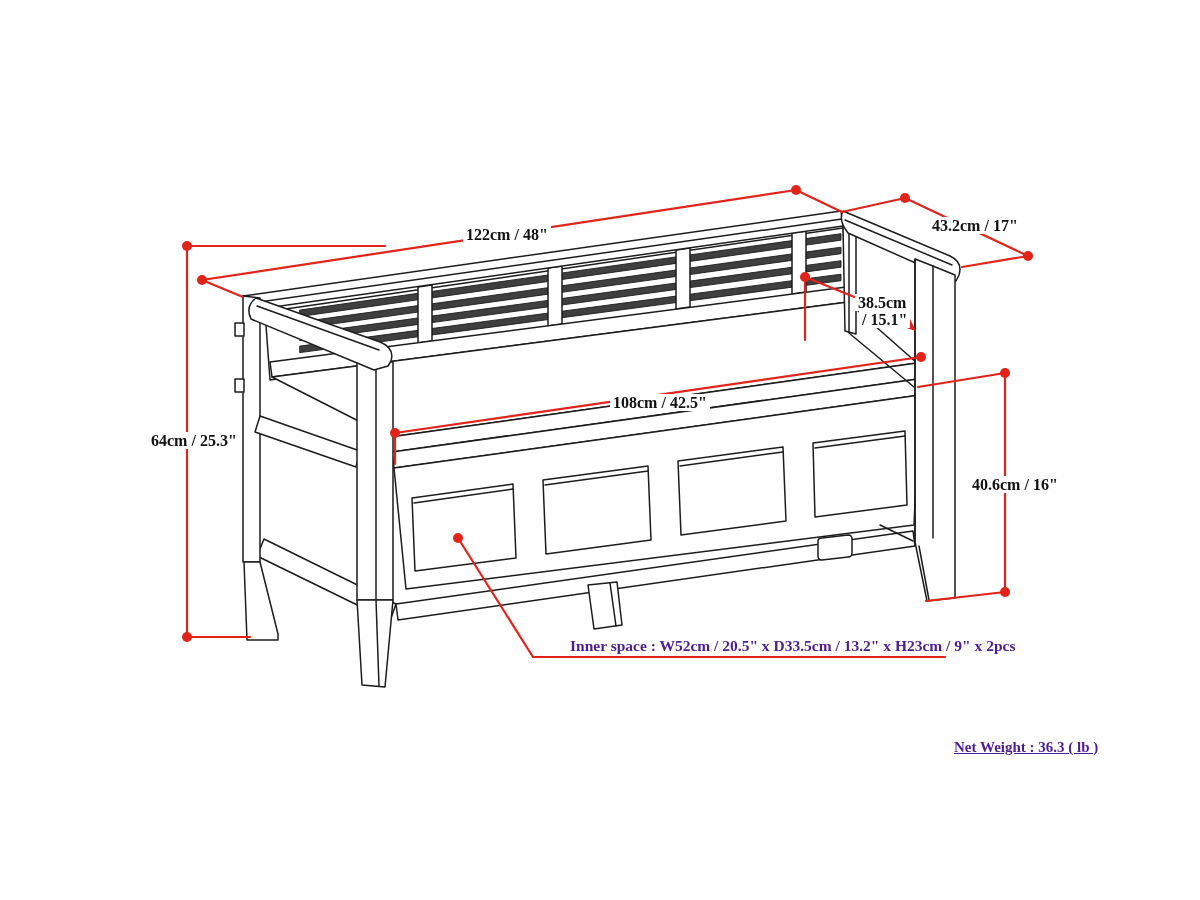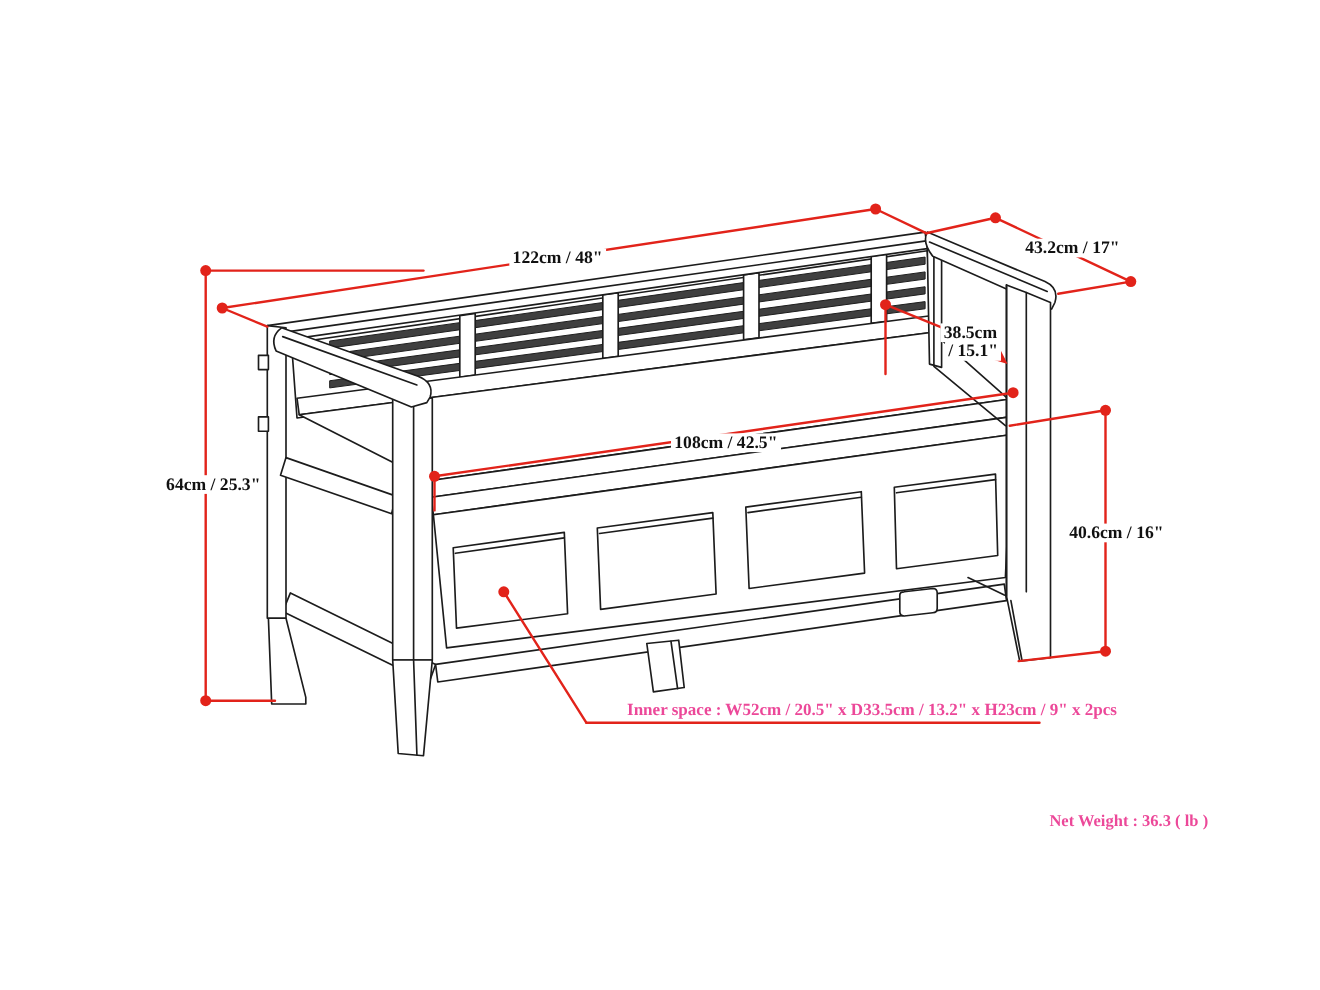--- a/index.html
+++ b/index.html
@@ -1,21 +1,21 @@
 <!DOCTYPE html>
 <html><head>
 <meta charset="utf-8">
 <style>
   html,body{margin:0;padding:0;background:#ffffff;}
   .stage{position:relative;width:1200px;height:900px;background:#ffffff;overflow:hidden;
          font-family:"Liberation Serif", serif;}
   .stage svg{position:absolute;left:0;top:0;}
   .dim-label{position:absolute;background:#ffffff;color:#111111;font-size:16px;
              line-height:17px;white-space:nowrap;padding:0 3px;font-weight:bold;}
-  .note-label{position:absolute;color:#ec4899;font-size:15.5px;white-space:nowrap;font-weight:bold;}
+  .note-label{position:absolute;color:#4c1d95;font-size:15.5px;white-space:nowrap;font-weight:bold;}
 </style>
 </head>
 <body>
 
 <div class="stage">
 
 <svg width="1200" height="900" viewBox="0 0 1200 900">
 
   <g stroke="#1c1c1c" stroke-width="1.5" fill="none" stroke-linejoin="round" stroke-linecap="round">
 
@@ -163,15 +163,15 @@
 <span class="dim-label" style="left:859px;top:311px;">/ 15.1"</span>
 
 <span class="dim-label" style="left:148px;top:432px;">64cm / 25.3"</span>
 
 <span class="dim-label" style="left:610px;top:394px;">108cm / 42.5"</span>
 
 <span class="dim-label" style="left:969px;top:476px;">40.6cm / 16"</span>
 
 <span class="note-label" style="left:570px;top:637px;">Inner space : W52cm / 20.5" x D33.5cm / 13.2" x H23cm / 9" x 2pcs</span>
 
-<span class="note-label" style="left:954px;top:739px;font-size:15px;">Net Weight : 36.3 ( lb )</span>
+<span class="note-label" style="left:954px;top:739px;font-size:15px;text-decoration:underline;">Net Weight : 36.3 ( lb )</span>
 
 </div>
 
 </body></html>

